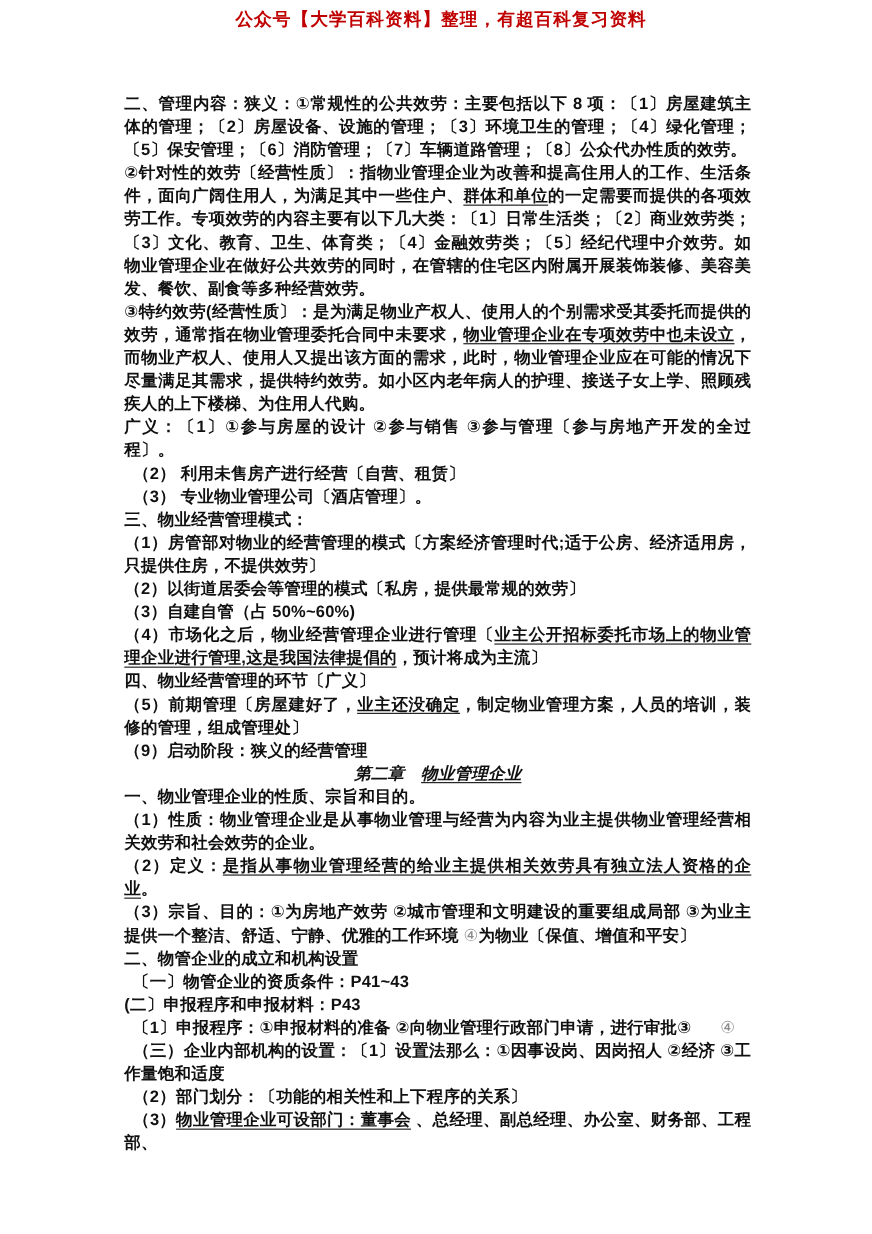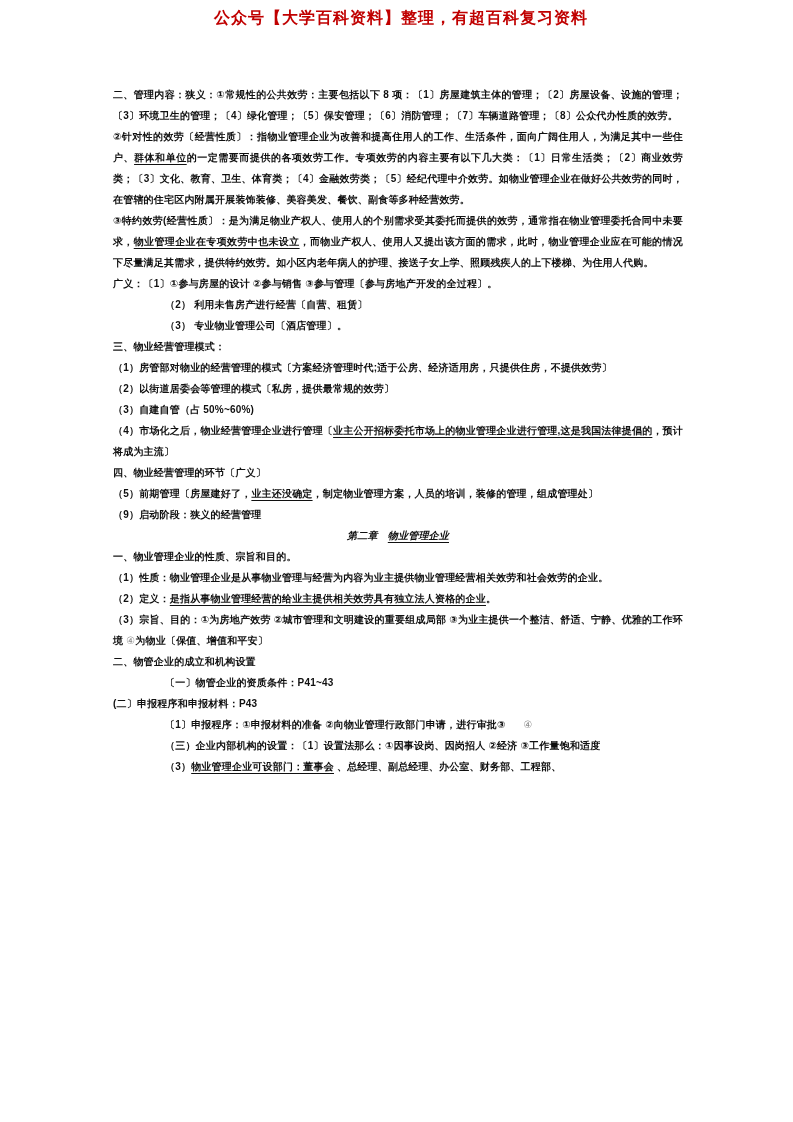--- a/index.html
+++ b/index.html
@@ -23,34 +23,34 @@
     font-weight: bold;
     letter-spacing: 1px;
   }
   .doc-body {
     position: absolute;
     top: 84px;
     left: 113px;
     width: 570px;
   }
   .para {
-    font-size: 10px;
+    font-size: 15px;
     line-height: 21px;
     font-weight: bold;
     color: #101010;
     text-align: justify;
     letter-spacing: 0.2px;
   }
   .para span { white-space: pre-wrap; }
   .para.heading {
     text-align: center;
     text-justify: none;
     font-style: italic;
   }
-  .para.indent { text-indent: 8px; margin-left: 44px; }
+  .para.indent { text-indent: 8px; }
   .seg-u {
     text-decoration: underline;
     text-decoration-thickness: 1px;
     text-underline-offset: 3px;
   }
   .seg-light {
     color: #8a8a8a;
     font-weight: normal;
   }
 </style>
@@ -77,15 +77,16 @@
       <div class="para heading"><span>第二章　</span><span class="seg-u">物业管理企业</span></div>
       <div class="para"><span>一、物业管理企业的性质、宗旨和目的。</span></div>
       <div class="para"><span>（1）性质：物业管理企业是从事物业管理与经营为内容为业主提供物业管理经营相关效劳和社会效劳的企业。</span></div>
       <div class="para"><span>（2）定义：</span><span class="seg-u">是指从事物业管理经营的给业主提供相关效劳具有独立法人资格的企业</span><span>。</span></div>
       <div class="para"><span>（3）宗旨、目的：①为房地产效劳 ②城市管理和文明建设的重要组成局部 ③为业主提供一个整洁、舒适、宁静、优雅的工作环境 </span><span class="seg-light">④</span><span>为物业〔保值、增值和平安〕</span></div>
       <div class="para"><span>二、物管企业的成立和机构设置</span></div>
       <div class="para indent"><span>〔一〕物管企业的资质条件：P41~43</span></div>
       <div class="para"><span>(二〕申报程序和申报材料：P43</span></div>
       <div class="para indent"><span>〔1〕申报程序：①申报材料的准备 ②向物业管理行政部门申请，进行审批③</span><span class="seg-light">      ④</span></div>
       <div class="para indent"><span>（三）企业内部机构的设置：〔1〕设置法那么：①因事设岗、因岗招人 ②经济 ③工作量饱和适度</span></div>
+      <div class="para indent"><span>（2）部门划分：〔功能的相关性和上下程序的关系〕</span></div>
       <div class="para indent"><span>（3）</span><span class="seg-u">物业管理企业可设部门：董事会</span><span> 、总经理、副总经理、办公室、财务部、工程部、</span></div>
     </div>
 </div>
 
 </body></html>

